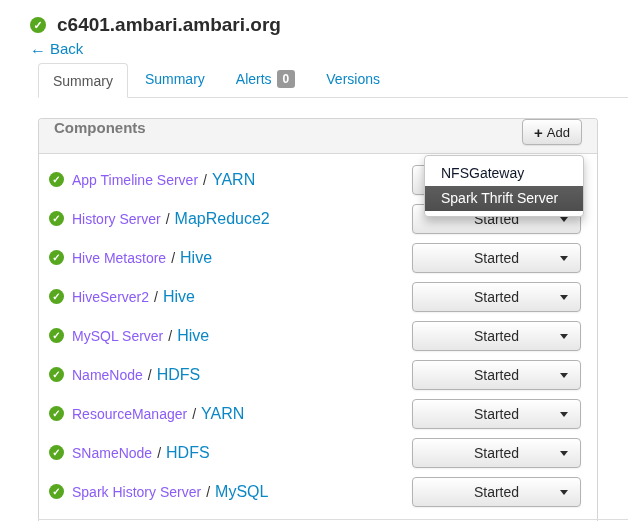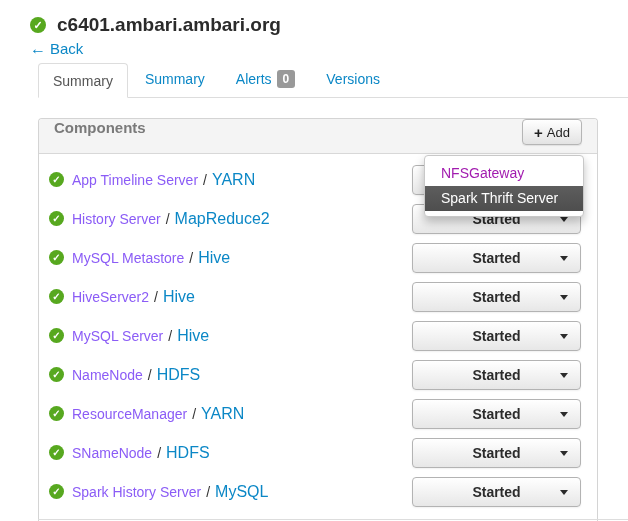--- a/index.html
+++ b/index.html
@@ -58,42 +58,42 @@
   }
   .plus-glyph { font-weight:bold; font-size:15px; margin-right:4px; line-height:1; }
 
   
   .add-menu {
     position:absolute; top:36px; right:13px; width:160px; z-index:20;
     background:#fff; border:1px solid #c8c8c8; border-radius:4px;
     box-shadow:0 5px 10px rgba(0,0,0,.25); padding:5px 0;
   }
   .add-menu-item {
-    height:25px; line-height:25px; padding:0 16px; font-size:14px; color:#a21caf;
+    height:25px; line-height:25px; padding:0 16px; font-size:14px; color:#0f172a;
     cursor:pointer; white-space:nowrap; overflow:hidden;
   }
   .add-menu-item.highlighted {
     background:linear-gradient(#5d5d5d,#4e4e4e); color:#fff;
   }
 
   
   .components-list { padding-top:6px; }
   .component-row { height:39px; display:flex; align-items:center; padding:0 16px 0 10px; }
   .row-check {
     width:15px; height:15px; border-radius:50%; background:#57a81f; color:#fff;
     font-size:10px; font-weight:bold; line-height:15px; text-align:center; flex:none;
   }
   .row-label { margin-left:8px; font-size:14px; color:#8b5cf6; white-space:nowrap; }
   .row-sep { margin:0 5px; font-size:14px; color:#333; }
   .row-link { font-size:16px; color:#0b87c6; text-decoration:none; cursor:pointer; white-space:nowrap; }
   .status-btn {
     margin-left:auto; width:169px; height:30px; position:relative; cursor:pointer;
     background:linear-gradient(#ffffff,#e7e7e7); border:1px solid #b3b3b3; border-radius:4px;
     box-shadow:0 1px 2px rgba(0,0,0,.06); font-size:14px; color:#2b2b2b;
-    line-height:28px; flex:none;font-weight:bold;
+    line-height:28px; flex:none;
   }
   .caret {
     position:absolute; right:12px; top:12px; width:0; height:0;
     border-left:4px solid transparent; border-right:4px solid transparent; border-top:5px solid #2b2b2b;
   }
 
   .bottom-line { position:absolute; left:38px; right:0; top:519px; border-top:1px solid #ddd; }
 </style>
 </head>
 <body>
@@ -161,21 +161,21 @@
     <span class="row-sep">/</span>
     <a class="row-link">MapReduce2</a>
     <button class="status-btn">
       <span>Started</span>
       <span class="caret"></span>
     </button>
   </div>
 
   <div class="component-row">
     <span class="row-check">✓</span>
-    <span class="row-label">MySQL Metastore</span>
+    <span class="row-label">Hive Metastore</span>
     <span class="row-sep">/</span>
     <a class="row-link">Hive</a>
     <button class="status-btn">
       <span>Started</span>
       <span class="caret"></span>
     </button>
   </div>
 
   <div class="component-row">
     <span class="row-check">✓</span>

